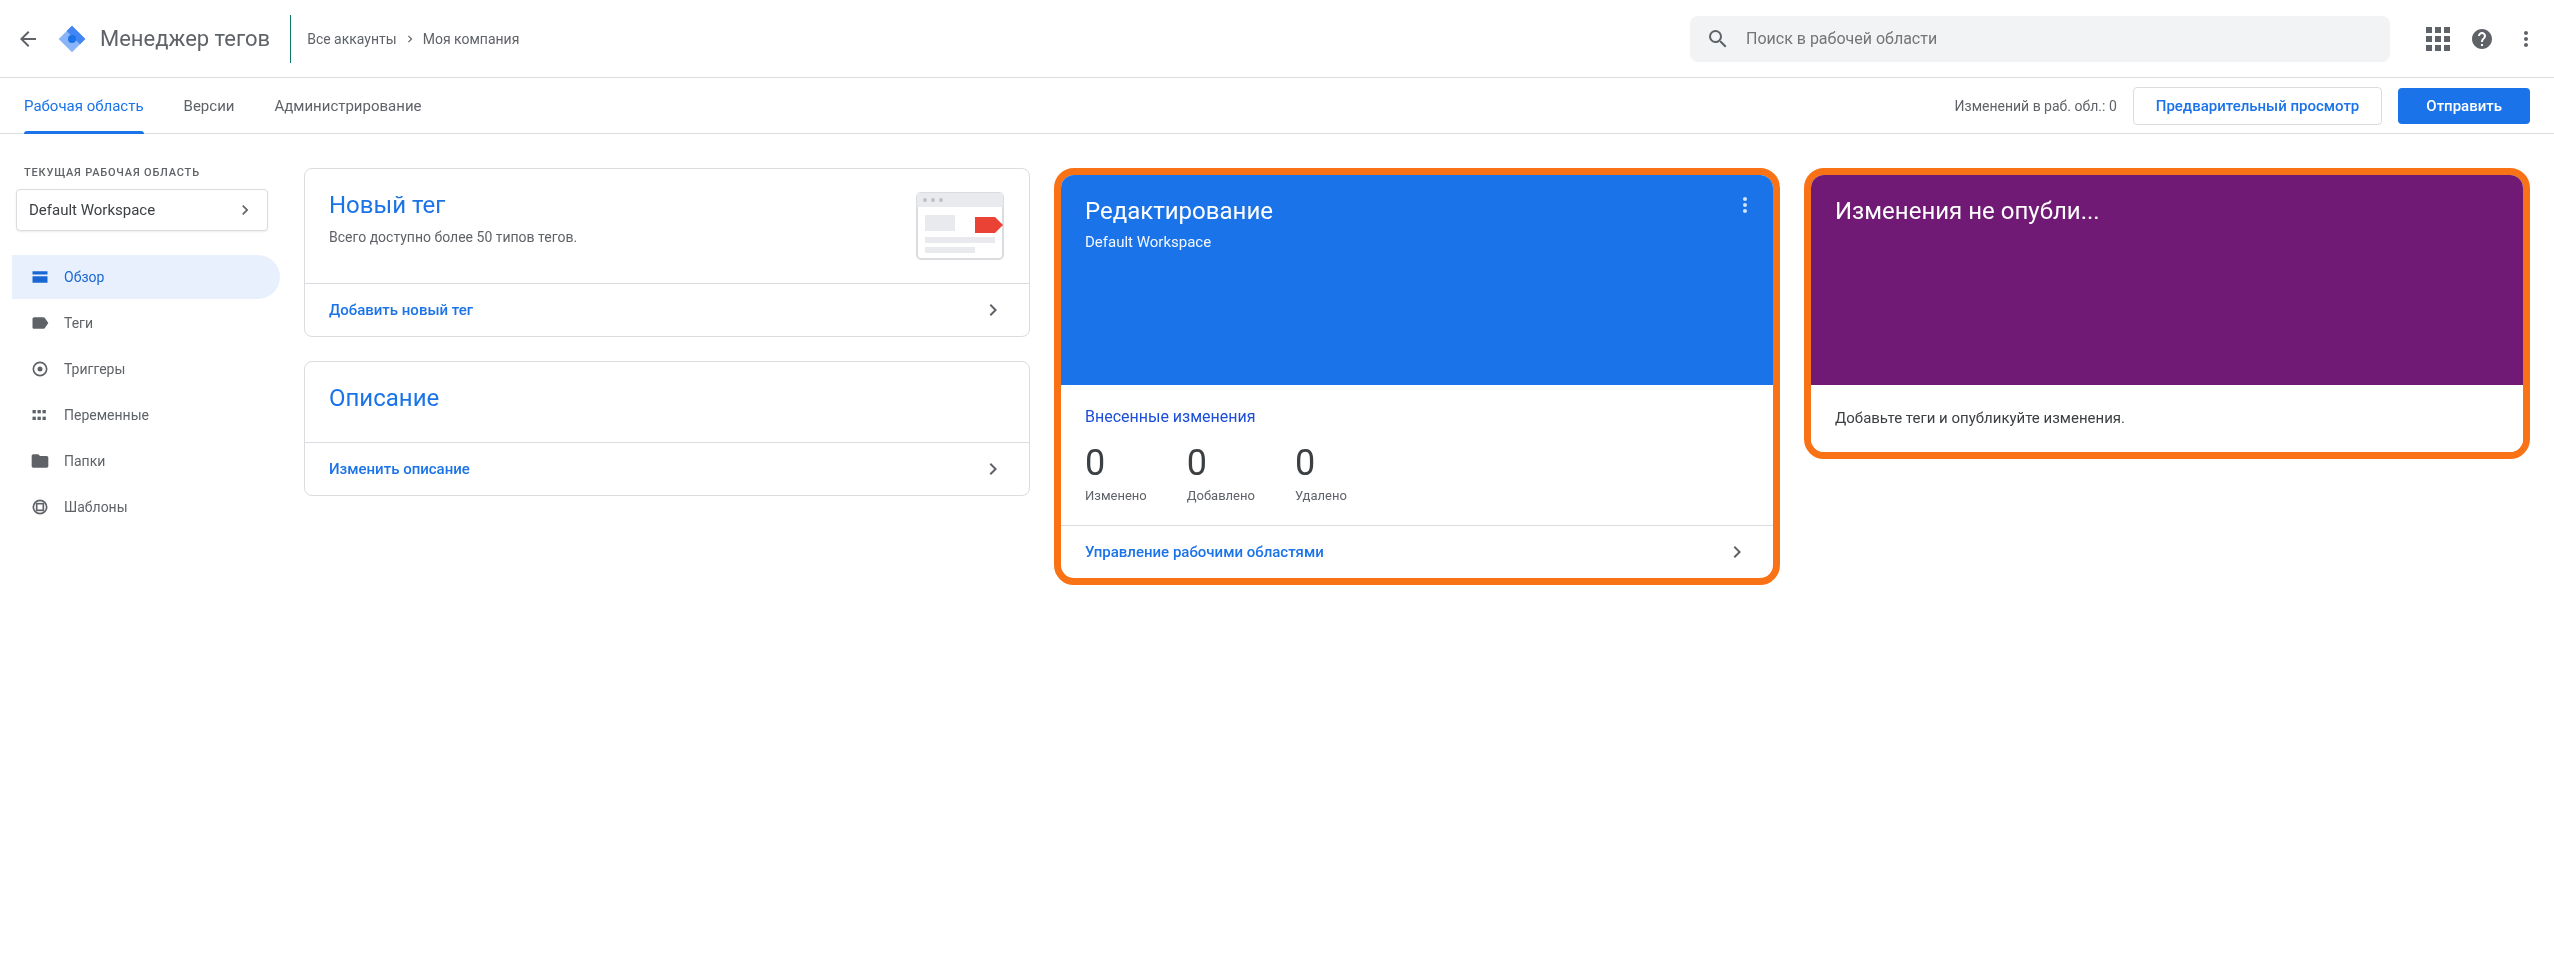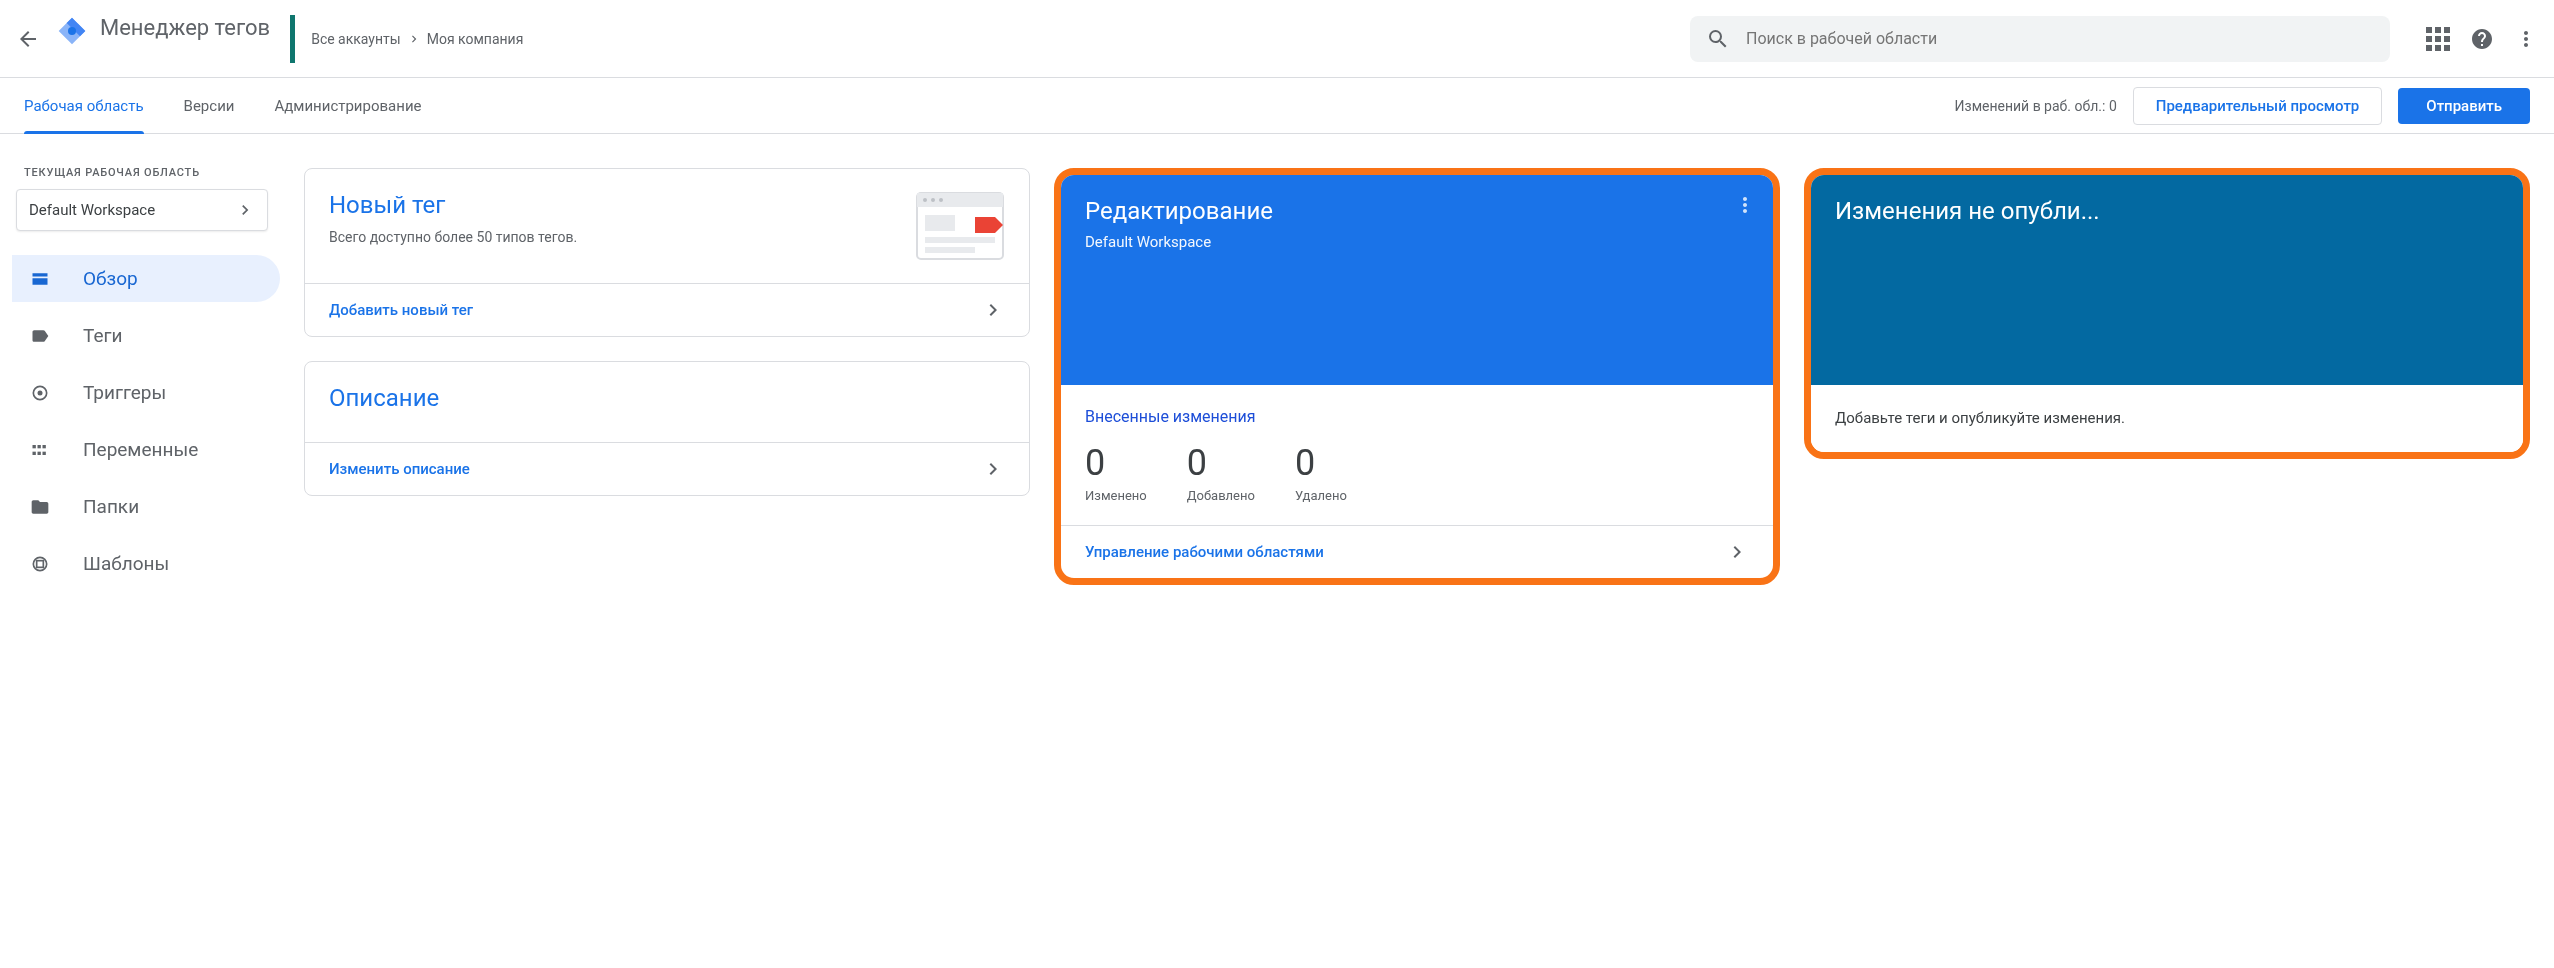--- a/index.html
+++ b/index.html
@@ -1,19 +1,19 @@
 <!DOCTYPE html>
 <html><head>
 <meta charset="utf-8">
 <style>
 *{margin:0;padding:0;box-sizing:border-box;font-family:Roboto,Arial,sans-serif}
 body{background:#fff;color:#3c4043;font-size:14px}
 .top-bar{display:flex;align-items:center;height:78px;border-bottom:1px solid #dadce0;padding:0 16px;gap:16px}
 .back-arrow{width:24px;height:24px;display:flex;align-items:center;justify-content:center;cursor:pointer}
-.logo-wrap{display:flex;align-items:flex-start;gap:12px;padding-right:20px;border-right:5px solid #0f766e;height:48px}
+.logo-wrap{display:flex;align-items:center;gap:12px;padding-right:20px;border-right:1px solid #0f766e;height:48px}
 .gtm-logo{width:32px;height:32px}
 .app-title{font-size:22px;color:#5f6368;font-weight:400}
 .breadcrumb-wrap{display:flex;flex-direction:column;gap:2px;font-size:14px;color:#5f6368}
 .breadcrumb-line{display:flex;align-items:center;gap:6px}
 .breadcrumb-link{color:#5f6368;cursor:pointer}
 .search-wrap{flex:1;max-width:700px;margin-left:auto;display:flex;align-items:center;background:#f1f3f4;border-radius:8px;height:46px;padding:16px 16px;gap:16px}
 .search-wrap input{flex:1;border:none;background:transparent;font-size:16px;outline:none;color:#5f6368}
 .top-actions{display:flex;align-items:center;gap:20px;margin-left:20px}
 .icon-btn{width:24px;height:24px;color:#5f6368;cursor:pointer;display:flex;align-items:center;justify-content:center}
 .apps-icon{display:grid;grid-template-columns:repeat(3,6px);grid-gap:3px}
@@ -24,38 +24,38 @@
 .tab.active::after{content:'';position:absolute;bottom:0;left:0;right:0;height:3px;background:#1a73e8;border-radius:3px 3px 0 0}
 .sec-right{margin-left:auto;display:flex;align-items:center;gap:16px}
 .changes-count{color:#5f6368;font-size:14px}
 .btn-outline{border:1px solid #dadce0;background:#fff;color:#1a73e8;padding:9px 22px;border-radius:4px;font-size:15px;cursor:pointer;font-weight:500}
 .btn-primary{border:none;background:#1a73e8;color:#fff;padding:9px 28px;border-radius:4px;font-size:15px;cursor:pointer;font-weight:500}
 .main{display:flex;padding:20px 0 20px 0}
 .sidebar{width:280px;padding:12px 0 12px 12px}
 .ws-label{font-size:11px;letter-spacing:.8px;color:#5f6368;font-weight:500;margin:0 0 10px 12px}
 .ws-selector{display:flex;align-items:center;justify-content:space-between;border:1px solid #dadce0;border-radius:4px;padding:10px 12px;margin:0 12px 24px 4px;cursor:pointer;background:#fff;box-shadow:0 1px 2px rgba(0,0,0,.08)}
 .ws-selector span{font-size:15px;color:#3c4043}
-.nav-item{display:flex;align-items:center;gap:33px;padding:12px 18px;border-radius:0 24px 24px 0;cursor:pointer;color:#5f6368;font-size:19px;margin-bottom:10px}
+.nav-item{display:flex;align-items:center;gap:14px;padding:12px 18px;border-radius:0 24px 24px 0;cursor:pointer;color:#5f6368;font-size:14px;margin-bottom:2px}
 .nav-item.active{background:#e8f0fe;color:#1967d2}
 .nav-item .nav-icon{width:20px;height:20px;display:flex;align-items:center;justify-content:center}
 .content{flex:1;padding:14px 24px;display:grid;grid-template-columns:repeat(3,1fr);gap:24px;align-items:start}
 .card{background:#fff;border:1px solid #dadce0;border-radius:8px;overflow:hidden}
 .card-body{padding:22px 24px}
 .card-title-blue{color:#1a73e8;font-size:24px;font-weight:400;margin-bottom:8px}
 .card-sub{color:#5f6368;font-size:14px;line-height:1.5}
 .card-action{border-top:1px solid #dadce0;padding:14px 24px;display:flex;align-items:center;justify-content:space-between;cursor:pointer}
 .card-action-text{color:#1a73e8;font-size:15px;font-weight:500}
 .col-stack{display:flex;flex-direction:column;gap:24px}
 .new-tag-body{display:flex;align-items:flex-start;gap:16px}
 .new-tag-text{flex:1}
 .tag-illustration{width:90px;height:70px;flex-shrink:0}
 .hdr-card{border-radius:20px;overflow:hidden;border:7px solid #f97316}
 .hdr-top{padding:22px 24px;color:#fff;min-height:210px;position:relative}
 .hdr-blue{background:#1a73e8}
-.hdr-green{background:#0369a1}
+.hdr-green{background:#701a75}
 .hdr-title{font-size:24px;font-weight:400;margin-bottom:8px}
 .hdr-sub{font-size:15px;opacity:.95}
 .hdr-menu{position:absolute;top:18px;right:16px;cursor:pointer}
 .stats-body{padding:22px 24px;background:#fff}
 .stats-title{font-size:16px;color:#1d4ed8;margin-bottom:16px}
 .stats-row{display:flex;gap:40px}
 .stat{display:flex;flex-direction:column}
 .stat-num{font-size:36px;color:#3c4043;font-weight:400}
 .stat-label{font-size:13px;color:#5f6368;margin-top:4px}
 .green-body{padding:22px 24px;background:#fff;font-size:15px;color:#3c4043;line-height:1.5}

